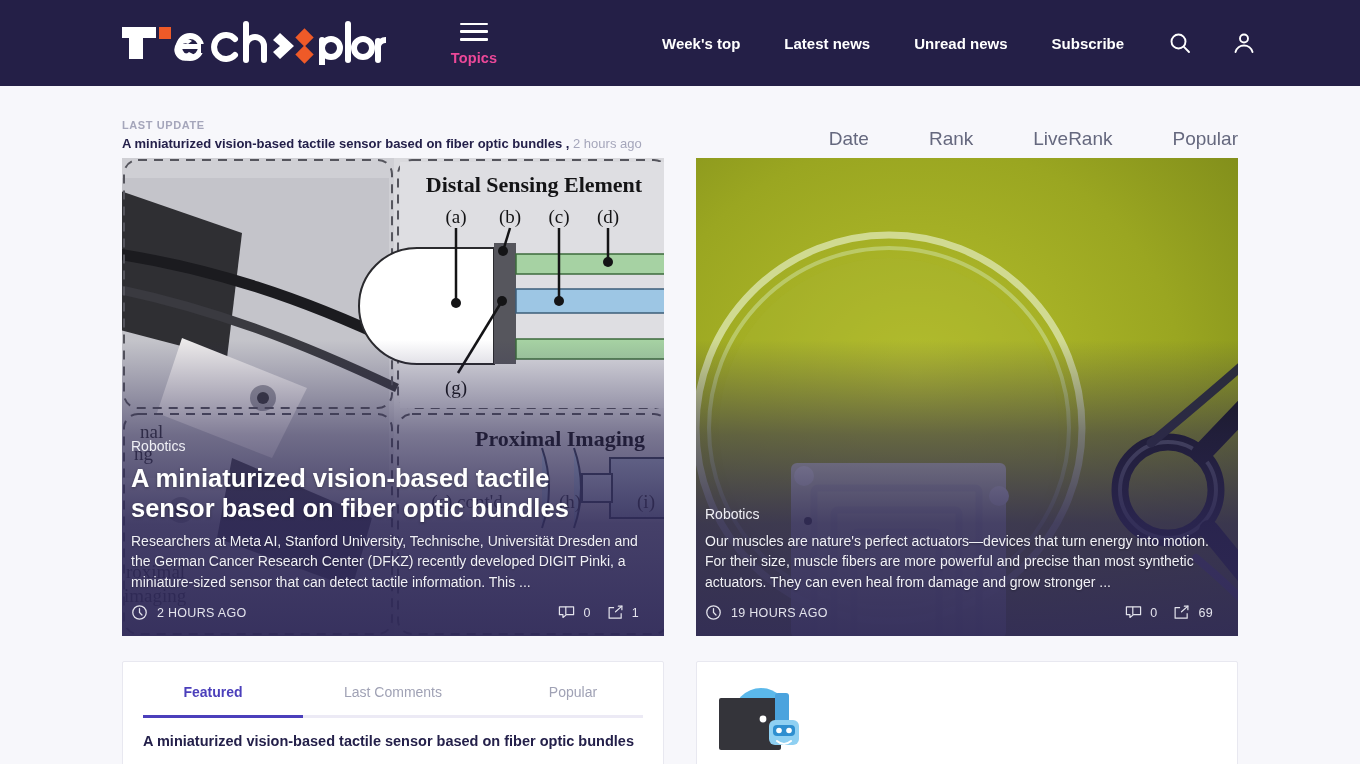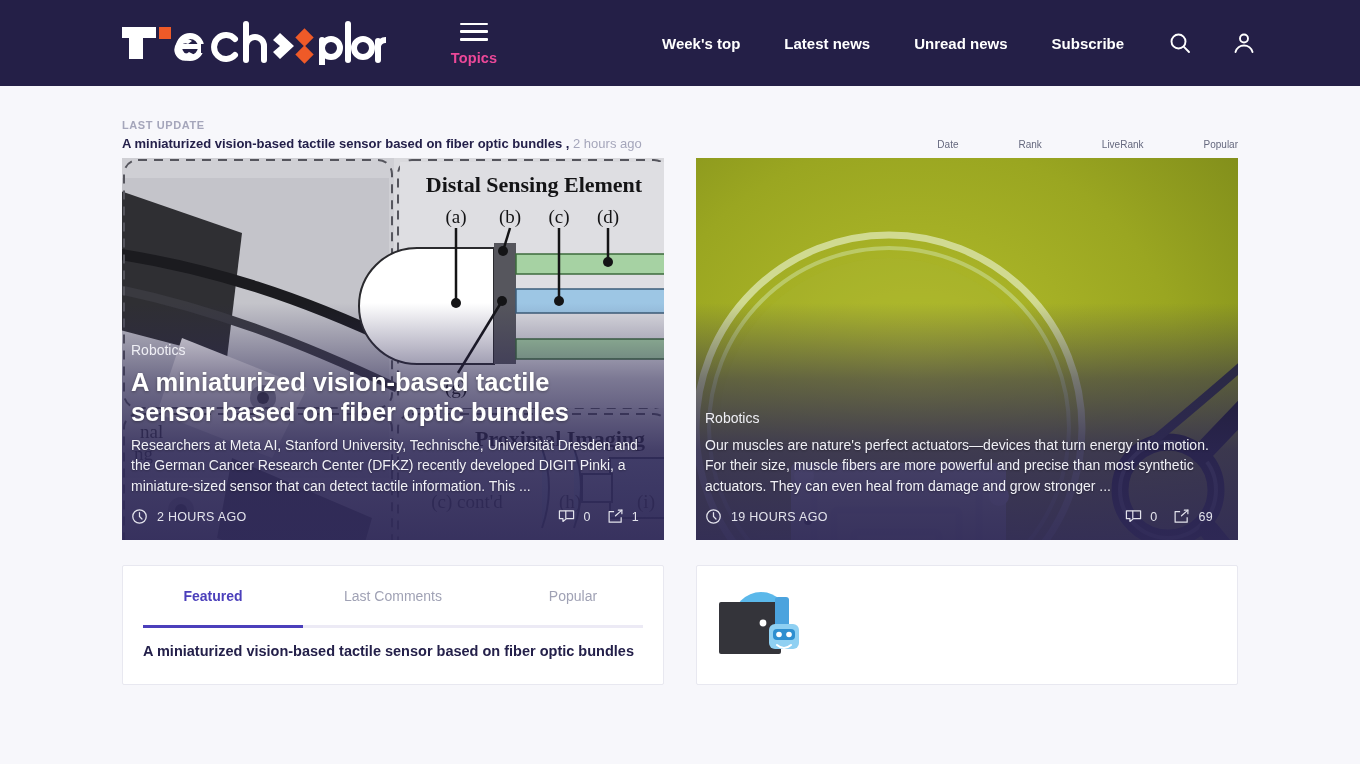--- a/index.html
+++ b/index.html
@@ -92,35 +92,35 @@
   .lastupdate-line { font-size: 13px; line-height: 1.2; }
   .lastupdate-title {
     color: #24204a;
     font-weight: bold;
     cursor: pointer;
   }
   .lastupdate-time { color: #a5a6bb; }
 
   .sorts { display: flex; align-items: center; gap: 60px; padding-bottom: 8px; }
   .sorts span {
-    font-size: 10px;
+    font-size: 19px;
     color: #65687e;
     cursor: pointer;
     white-space: nowrap;
   }
 
   
   .heroes {
     padding: 0 122px;
     display: flex;
     gap: 32px;
   }
   .hero {
     width: 549px;
-    height: 382px;
+    height: 478px;
     position: relative;
     overflow: hidden;
     cursor: pointer;
     background: #be185d;
     text-decoration: underline;
   }
   .hero-img { position: absolute; inset: 0; }
   .hero-overlay {
     position: absolute;
     left: 0; right: 0; bottom: 0;
@@ -169,21 +169,21 @@
   .panel {
     width: 549px;
     background: #ffffff;
     border: 1px solid #e8e8f0;
     border-radius: 2px;
     height: 120px;
     overflow: hidden;
   }
   .tabs {
     display: flex;
-    padding: 22px 0 10px 0;
+    padding: 22px 0 4px 0;
     position: relative;
   }
   .tab {
     flex: 1;
     text-align: center;
     font-size: 14px;
     color: #a0a2b5;
     padding-bottom: 14px;
     cursor: pointer;
   }

